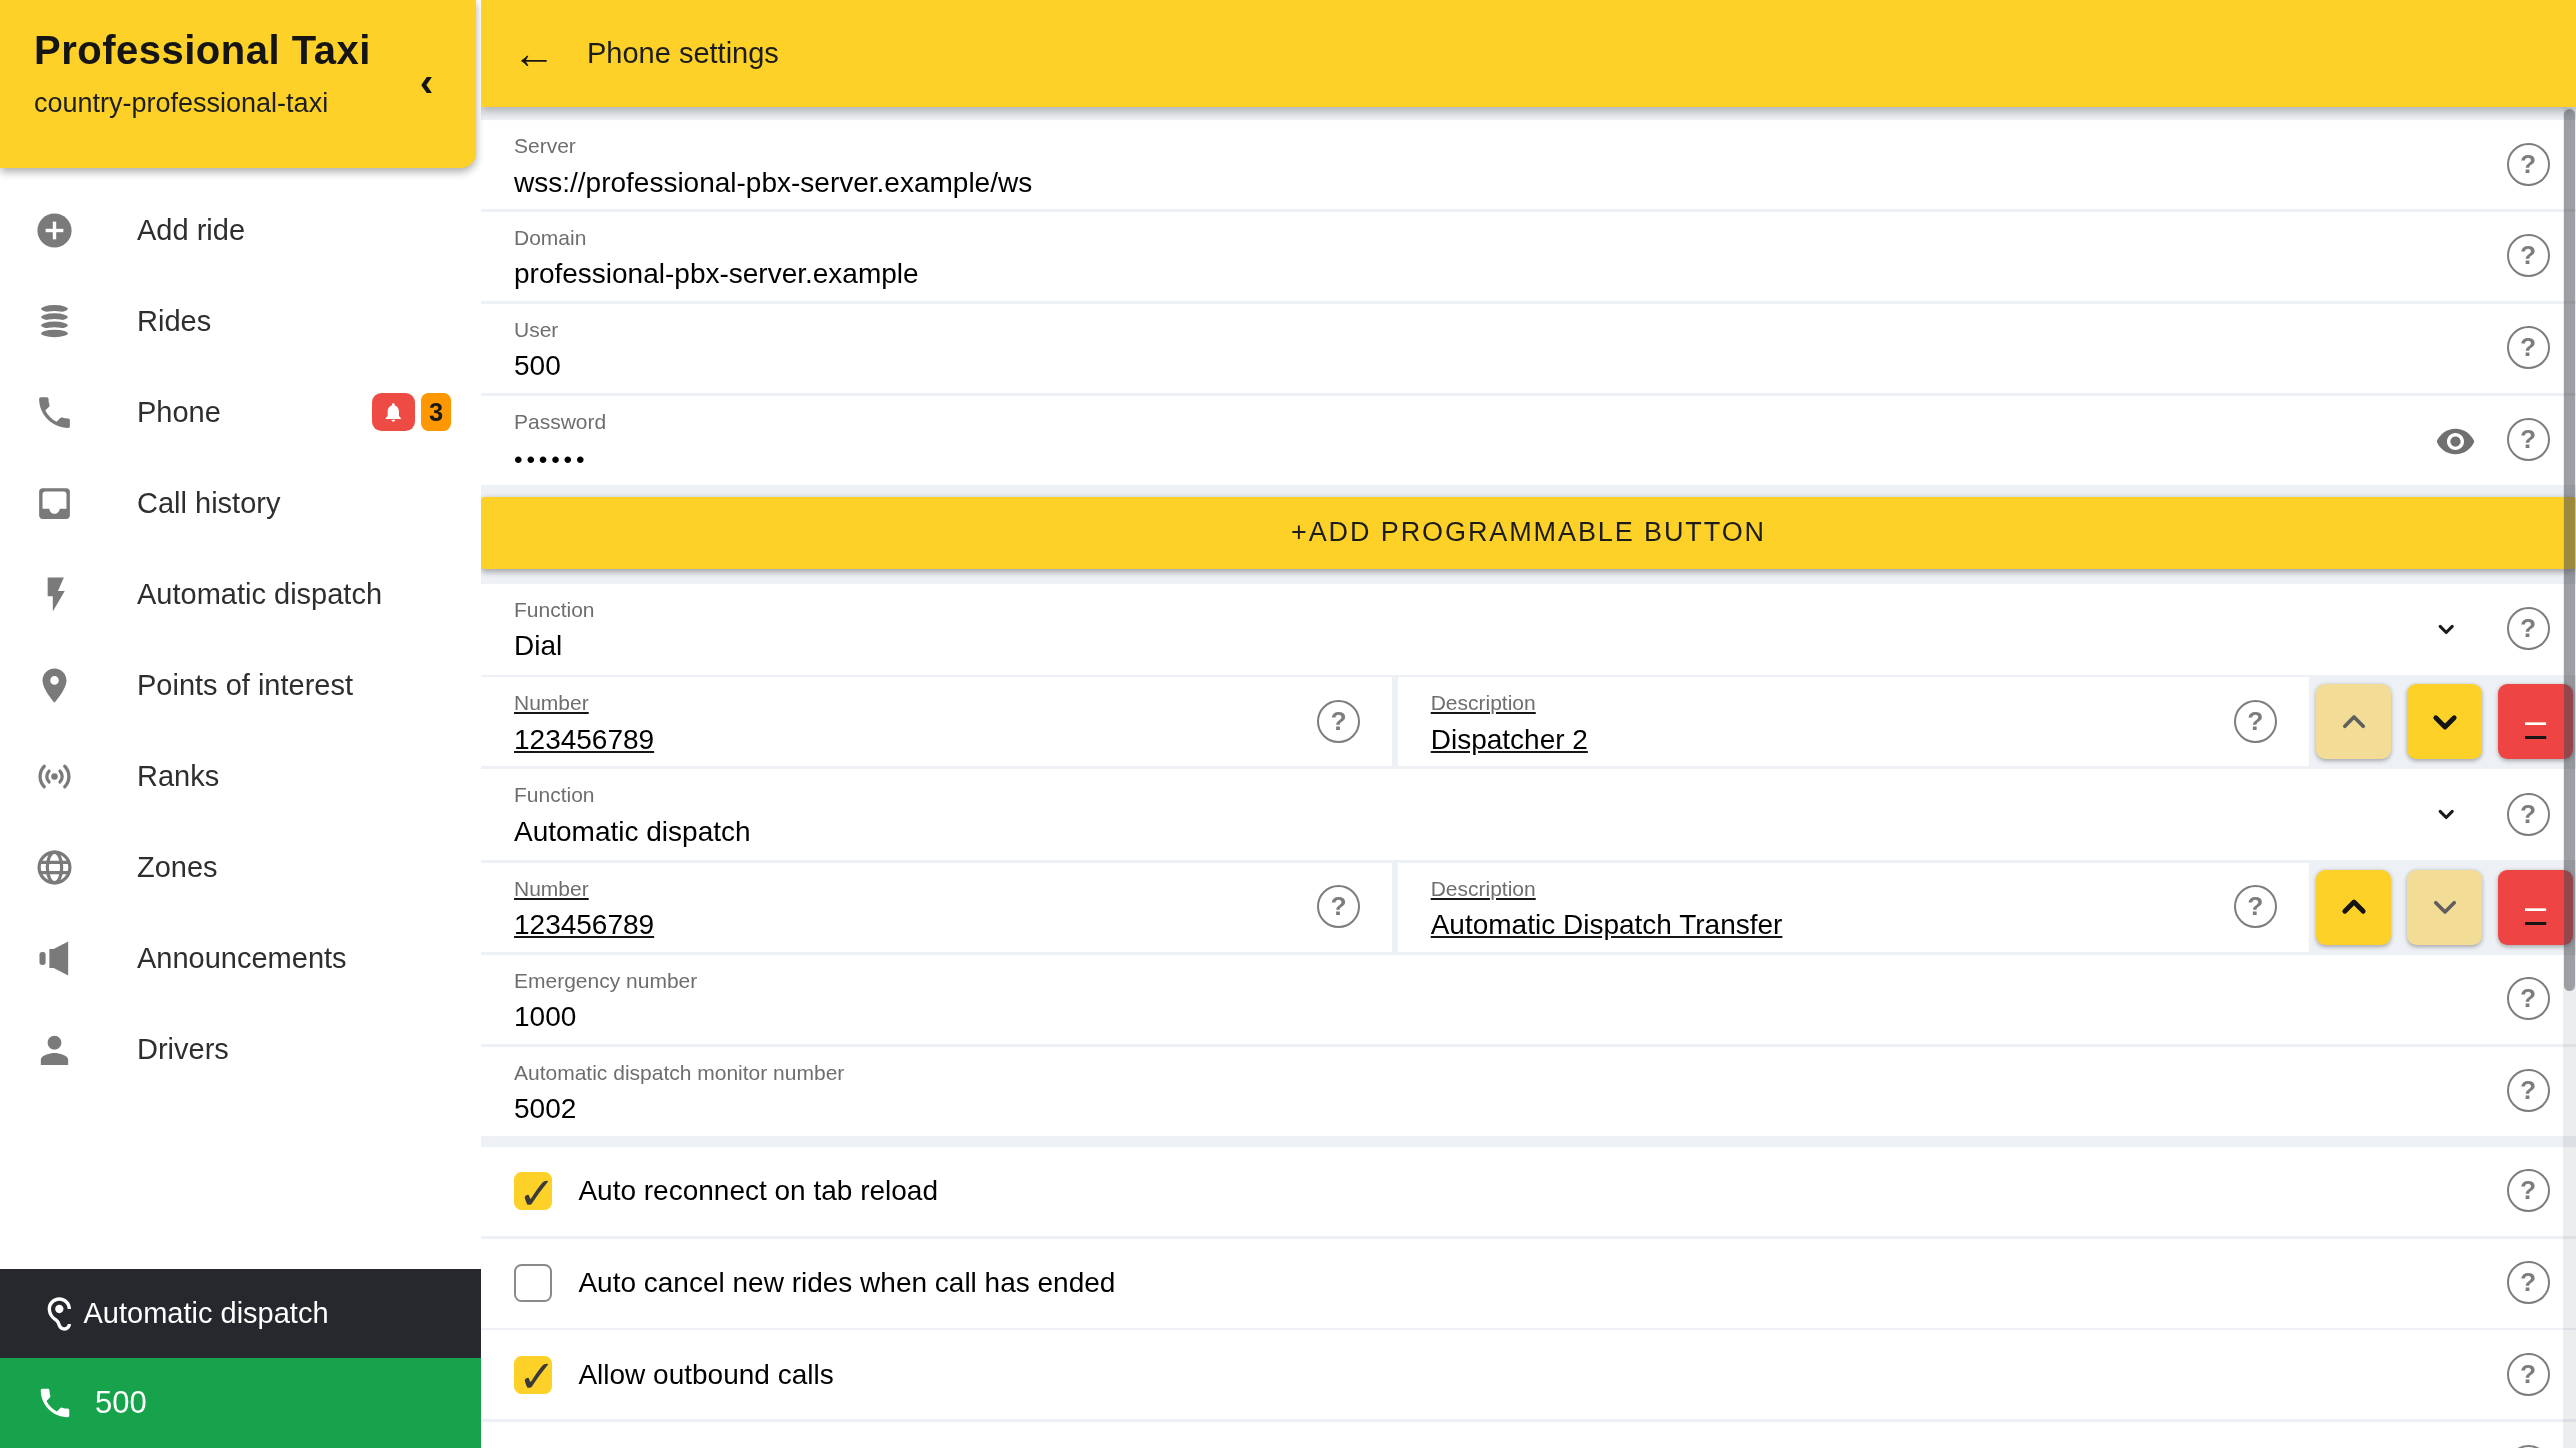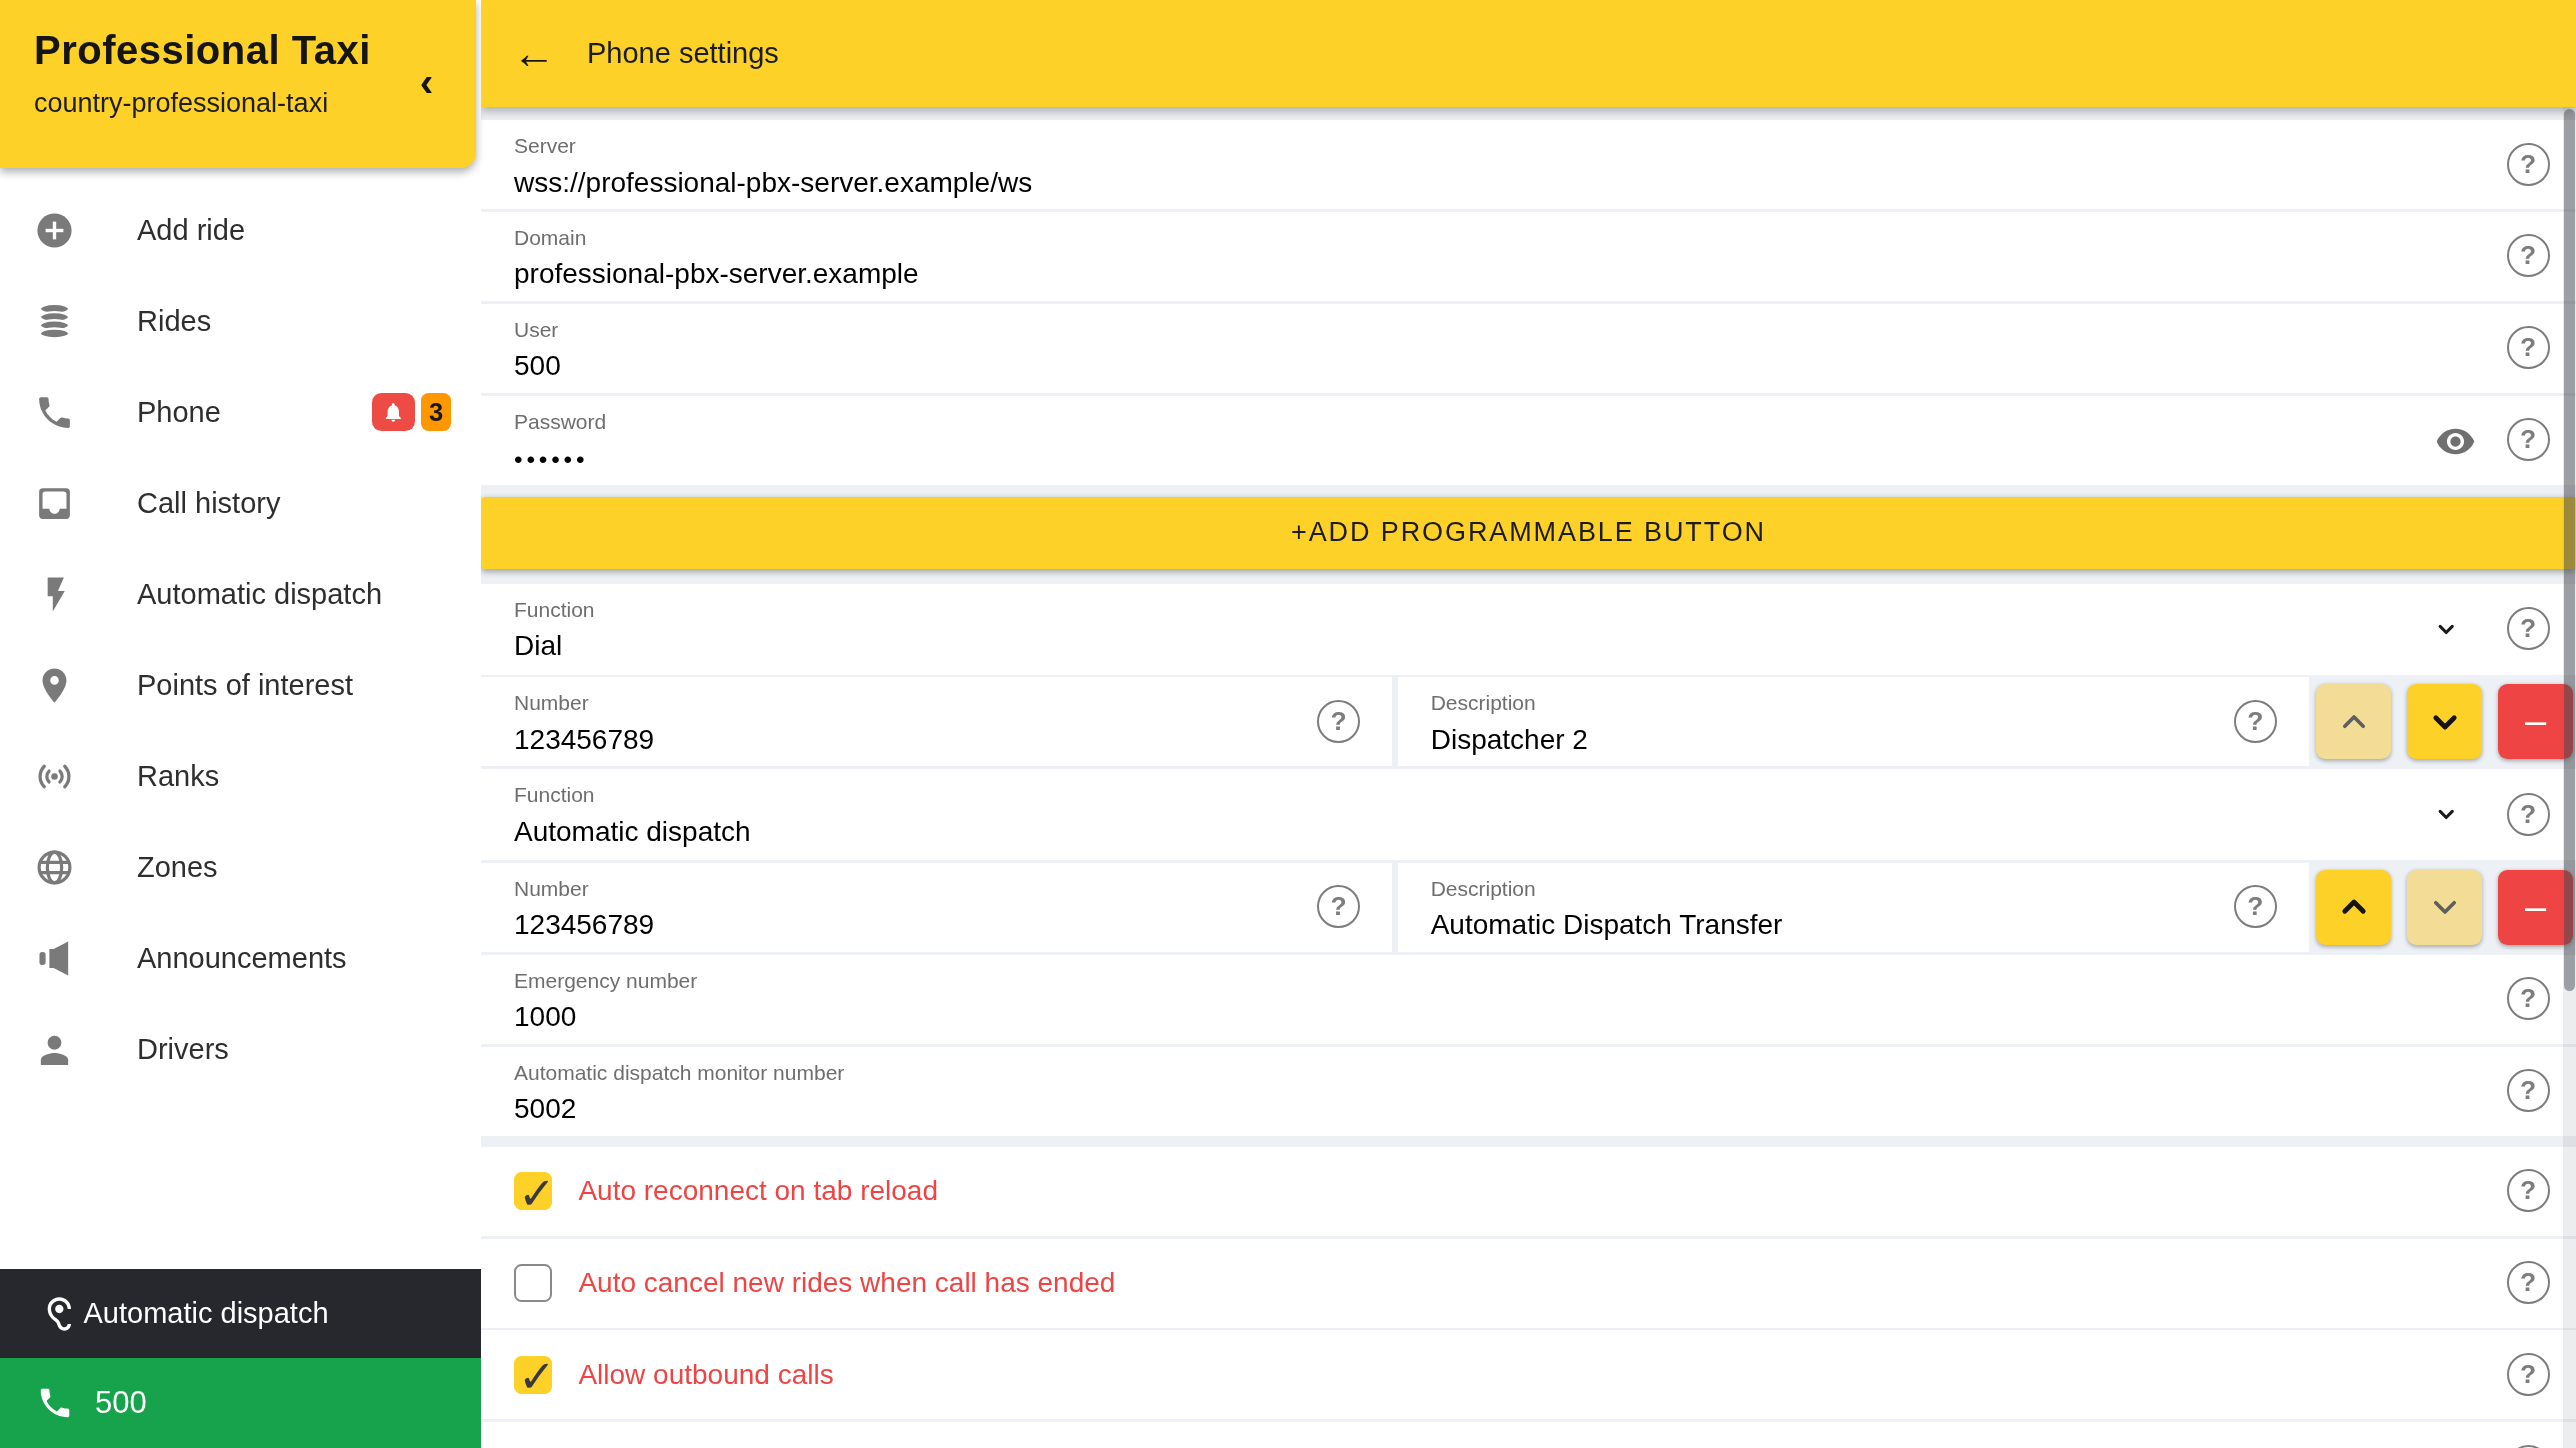--- a/index.html
+++ b/index.html
@@ -91,21 +91,21 @@
     height:72px; background:var(--accent-yellow); border-radius:3.8px;
     box-shadow:0 2.8px 6.6px rgba(0,0,0,.32); margin-bottom:15px;
     display:flex; align-items:center; justify-content:center;
     font-size:27px; letter-spacing:1.9px; color:#1c1c1c; cursor:pointer;margin-top:12px;
   }
 
   .func-row { height:91px; }
   .select-chevron { position:absolute; right:117px; top:50%; margin-top:-13.2px; width:26.4px; height:26.4px; cursor:pointer; }
   .select-chevron svg { width:26.4px; height:26.4px; }
 
-  .pb-row { display:flex; height:89px; margin-bottom:2.8px; background:transparent; }
+  .pb-row { display:flex; height:89px; margin-bottom:2.8px; background:transparent;text-decoration:underline; }
   .pb-card { position:relative; background:#ffffff; width:911px; height:89px; padding:14px 0 0 33px; }
   .pb-card + .pb-card { margin-left:5.7px; }
   .pb-card .help-icon { right:32px; }
   .pb-actions { display:flex; align-items:center; margin-left:7.5px; }
   .arrow-btn {
     width:75px; height:75px; border-radius:9.4px; background:var(--accent-yellow);
     box-shadow:0 1.9px 4.7px rgba(0,0,0,.3); margin-right:16px;
     display:flex; align-items:center; justify-content:center; cursor:pointer;
   }
   .arrow-btn svg { width:34px; height:34px; }
@@ -122,21 +122,21 @@
   .check-row { display:flex; align-items:center; padding-top:0; }
   .checkbox {
     width:38px; height:38px; border-radius:7.5px; background:#ffffff;
     border:2.8px solid #8a8a8a; cursor:pointer; position:relative; flex:0 0 auto;
   }
   .checkbox.checked { background:var(--accent-yellow); border-color:var(--accent-yellow); }
   .checkbox.checked::after {
     content:"✓"; position:absolute; left:1.9px; top:-7.5px;
     font-size:45px; font-weight:bold; color:#3a3a3a; font-family:"DejaVu Sans",sans-serif;
   }
-  .check-label { margin-left:26.4px; font-size:28px; color:#ef4444; }
+  .check-label { margin-left:26.4px; font-size:28px; color:#000000; }
 
   .scrollbar { position:absolute; right:0; top:107px; bottom:0; width:13.2px; background:rgba(120,126,134,.14); z-index:6; }
   .scroll-thumb { position:absolute; left:0.9px; right:0.9px; top:1.9px; height:882px; background:rgba(60,64,70,.45); border-radius:5.7px; cursor:pointer; }
 
   .ic { fill:#7a7a7a; }
 </style>
 </head>
 <body>
 
 <div class="app">

